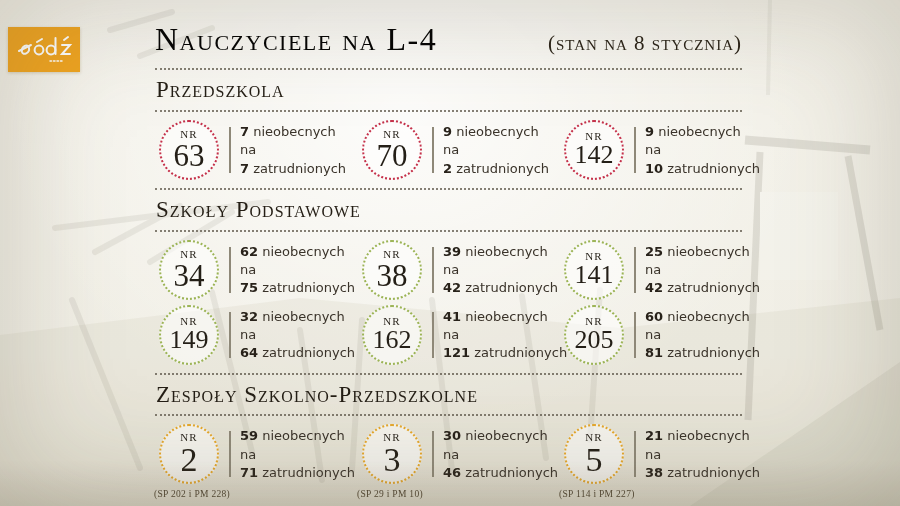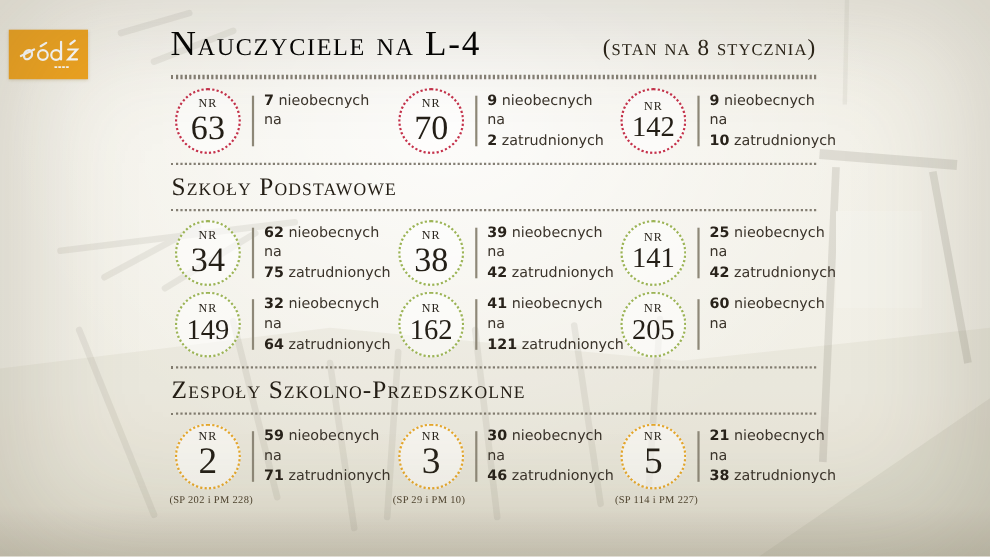--- a/index.html
+++ b/index.html
@@ -97,33 +97,35 @@
 </div>
 
 <div class="content">
   <div class="hdr">
     <div class="title">Nauczyciele na L-4</div>
     <div class="subtitle">(stan na 8 stycznia)</div>
   </div>
   <div class="rule"></div>
   <div id="sections">
       <div class="section">
+        <div class="sec-title">Przedszkola</div>
         <div class="rule"></div>
         <div class="cards">
           <div class="card">
             <div class="circ-col">
               <div class="circle" style="border-color: rgb(197, 50, 75);">
                 <div class="nr">NR</div>
                 <div class="num len2">63</div>
               </div>
             </div>
             <div class="vline"></div>
             <div class="stats">
               <div><b>7</b> <span>nieobecnych</span></div>
               <div>na</div>
+              <div><b>7</b> <span>zatrudnionych</span></div>
             </div>
           </div>
           <div class="card">
             <div class="circ-col">
               <div class="circle" style="border-color: rgb(197, 50, 75);">
                 <div class="nr">NR</div>
                 <div class="num len2">70</div>
               </div>
             </div>
             <div class="vline"></div>
@@ -228,20 +230,21 @@
             <div class="circ-col">
               <div class="circle" style="border-color: rgb(156, 180, 86);">
                 <div class="nr">NR</div>
                 <div class="num len3">205</div>
               </div>
             </div>
             <div class="vline"></div>
             <div class="stats">
               <div><b>60</b> <span>nieobecnych</span></div>
               <div>na</div>
+              <div><b>81</b> <span>zatrudnionych</span></div>
             </div>
           </div>
         </div>
         <div class="rule"></div>
       </div>
       <div class="section">
         <div class="sec-title">Zespoły Szkolno-Przedszkolne</div>
         <div class="rule"></div>
         <div class="cards">
           <div class="card">

